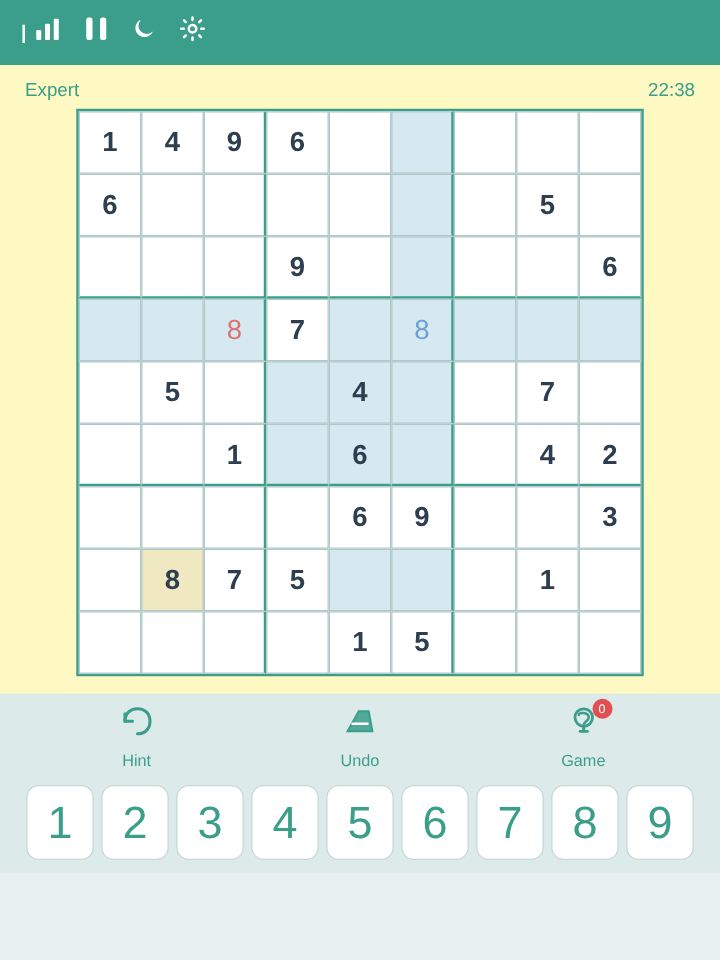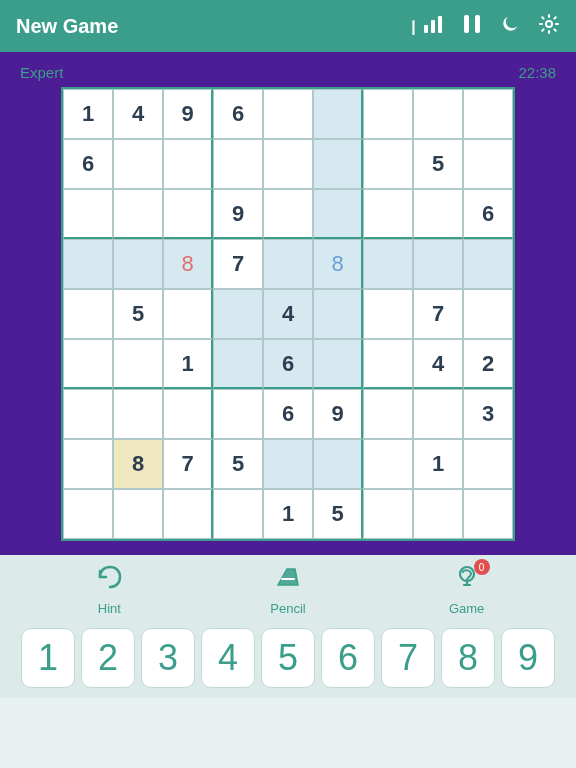--- a/index.html
+++ b/index.html
@@ -31,21 +31,21 @@
       align-items: center;
     }
     .header-icon {
       color: white;
       font-size: 20px;
       cursor: pointer;
     }
 
     
     #main {
-      background: #4c1d95;
+      background: #fef9c3;
       padding: 8px 12px 8px 12px;
     }
 
     
     #info-row {
       display: flex;
       justify-content: space-between;
       align-items: center;
       padding: 4px 8px;
       color: #3a9e8a;
@@ -152,21 +152,20 @@
       font-size: 36px;
       font-weight: 400;
       color: #3a9e8a;
       cursor: pointer;
     }
   </style>
 </head>
 <body>
 
 <div id="header">
-  <span id="header-title">New Game</span>
   <div id="header-icons">
     <span class="header-icon">Ⅰ
       <svg width="22" height="22" viewBox="0 0 22 22" fill="none" xmlns="http://www.w3.org/2000/svg">
         <rect x="2" y="12" width="4" height="8" rx="1" fill="white"></rect>
         <rect x="9" y="7" width="4" height="13" rx="1" fill="white"></rect>
         <rect x="16" y="3" width="4" height="17" rx="1" fill="white"></rect>
       </svg>
     </span>
     <span class="header-icon">
       <svg width="20" height="22" viewBox="0 0 20 22" fill="none" xmlns="http://www.w3.org/2000/svg">
@@ -293,21 +292,21 @@
     <span class="tool-label">Hint</span>
   </div>
   <div class="tool-btn">
     <span class="tool-icon">
       <svg width="30" height="28" viewBox="0 0 30 28" fill="none">
         <polygon points="5,22 14,6 22,6 25,22" fill="#3a9e8a" opacity="0.85"></polygon>
         <polygon points="5,22 14,6 22,6 25,22" fill="none" stroke="#3a9e8a" stroke-width="1.5"></polygon>
         <line x1="9" y1="16" x2="21" y2="16" stroke="white" stroke-width="2" stroke-linecap="round"></line>
       </svg>
     </span>
-    <span class="tool-label">Pencil</span>
+    <span class="tool-label">Undo</span>
   </div>
   <div class="tool-btn">
     <span class="tool-icon hint-wrapper">
       <svg width="30" height="28" viewBox="0 0 30 28" fill="none">
         <circle cx="15" cy="11" r="7" stroke="#3a9e8a" stroke-width="2.2" fill="none"></circle>
         <line x1="15" y1="18" x2="15" y2="22" stroke="#3a9e8a" stroke-width="2.2" stroke-linecap="round"></line>
         <line x1="12" y1="22" x2="18" y2="22" stroke="#3a9e8a" stroke-width="2.2" stroke-linecap="round"></line>
         <path d="M11 9 C11 6.5 19 6.5 19 11 C19 13.5 15 14.5 15 17" stroke="#3a9e8a" stroke-width="2" stroke-linecap="round" fill="none"></path>
         <circle cx="15" cy="19.5" r="1" fill="#3a9e8a"></circle>
       </svg>

